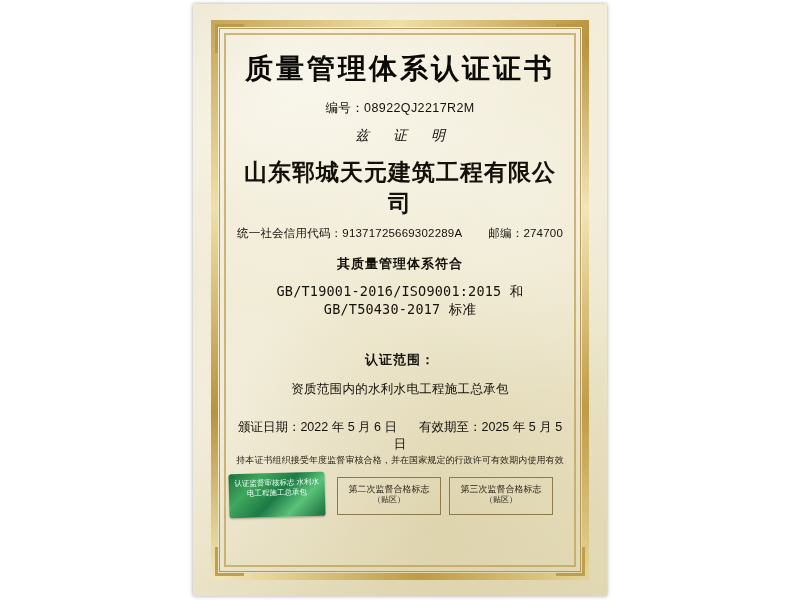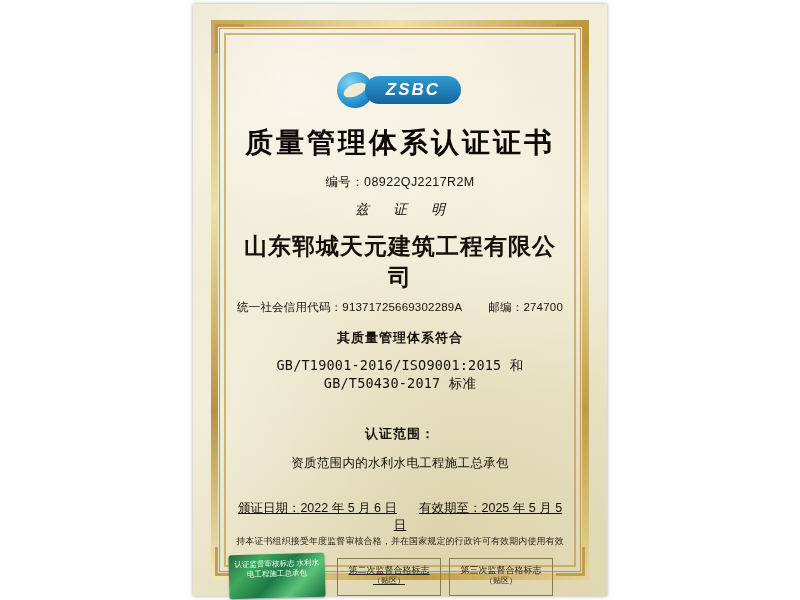--- a/index.html
+++ b/index.html
@@ -193,23 +193,22 @@
     font-size: 13px;
     font-weight: bold;
     letter-spacing: 1px;
   }
   .scope-value {
     margin-top: 12px;
     font-size: 12.5px;
     letter-spacing: 0.3px;
   }
   .dates {
-    margin-top: 28px;
+    margin-top: 21px;
     font-size: 12.5px;
-    text-decoration: underline;
   }
   .dates .gap { display: inline-block; width: 22px; }
   .note {
     margin-top: 2px;
     font-size: 9px;
     color: #2a2318;
     letter-spacing: 0.1px;
     line-height: 1.3;
   }
 
@@ -225,21 +224,21 @@
     width: 104px;
     height: 38px;
     border: 1px solid #8a7a4e;
     box-sizing: border-box;
     font-size: 9px;
     line-height: 1.25;
     padding-top: 6px;
     color: #2a2318;
   }
   .mark-box .sub { font-size: 8px; }
-  .mark-2 { left: 104px; text-decoration: underline; }
+  .mark-2 { left: 104px; }
   .mark-3 { left: 216px; }
   .holo {
     position: absolute;
     left: -4px;
     top: -4px;
     width: 96px;
     height: 44px;
     border-radius: 3px;
     background: linear-gradient(135deg, #1f6f3c, #3fa85e 25%, #1d7a46 50%, #5bc27a 72%, #1a6b3b);
     color: #eafff0;
@@ -260,26 +259,20 @@
     <div class="frame-outer"></div>
     <div class="frame-mid"></div>
     <div class="frame-inner"></div>
     <div class="corner tl"></div>
     <div class="corner tr"></div>
     <div class="corner bl"></div>
     <div class="corner br"></div>
 
     <div class="content">
 
-      <div class="logo-wrap">
-        <div class="logo">
-          <div class="swoosh"></div>
-          <div class="wordmark">ZSBC</div>
-        </div>
-      </div>
 
       <div class="title">质量管理体系认证证书</div>
 
       <div class="cert-no">
         <span>编号：</span><span>08922QJ2217R2M</span>
       </div>
 
       <div class="hereby">兹 证 明</div>
 
       <div class="company">山东郓城天元建筑工程有限公司</div>

